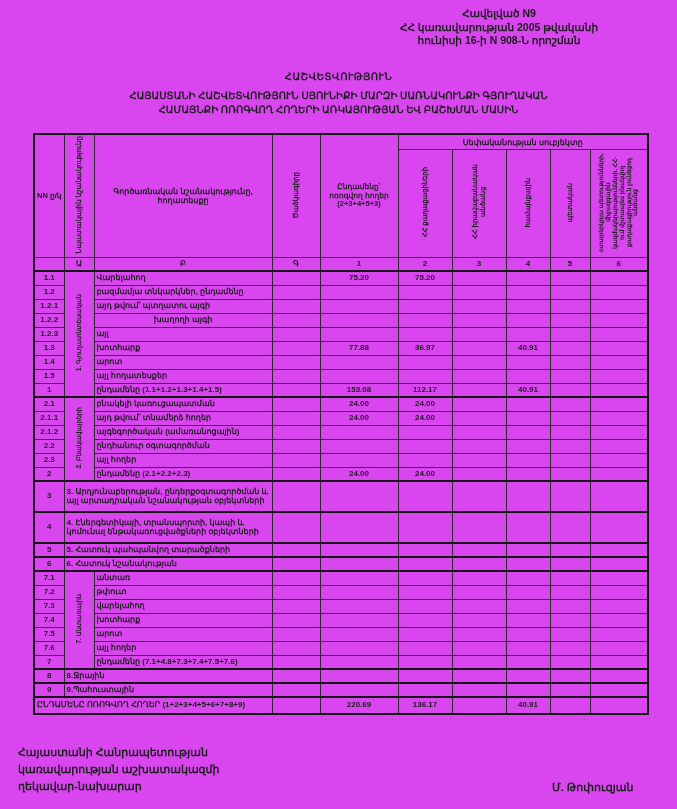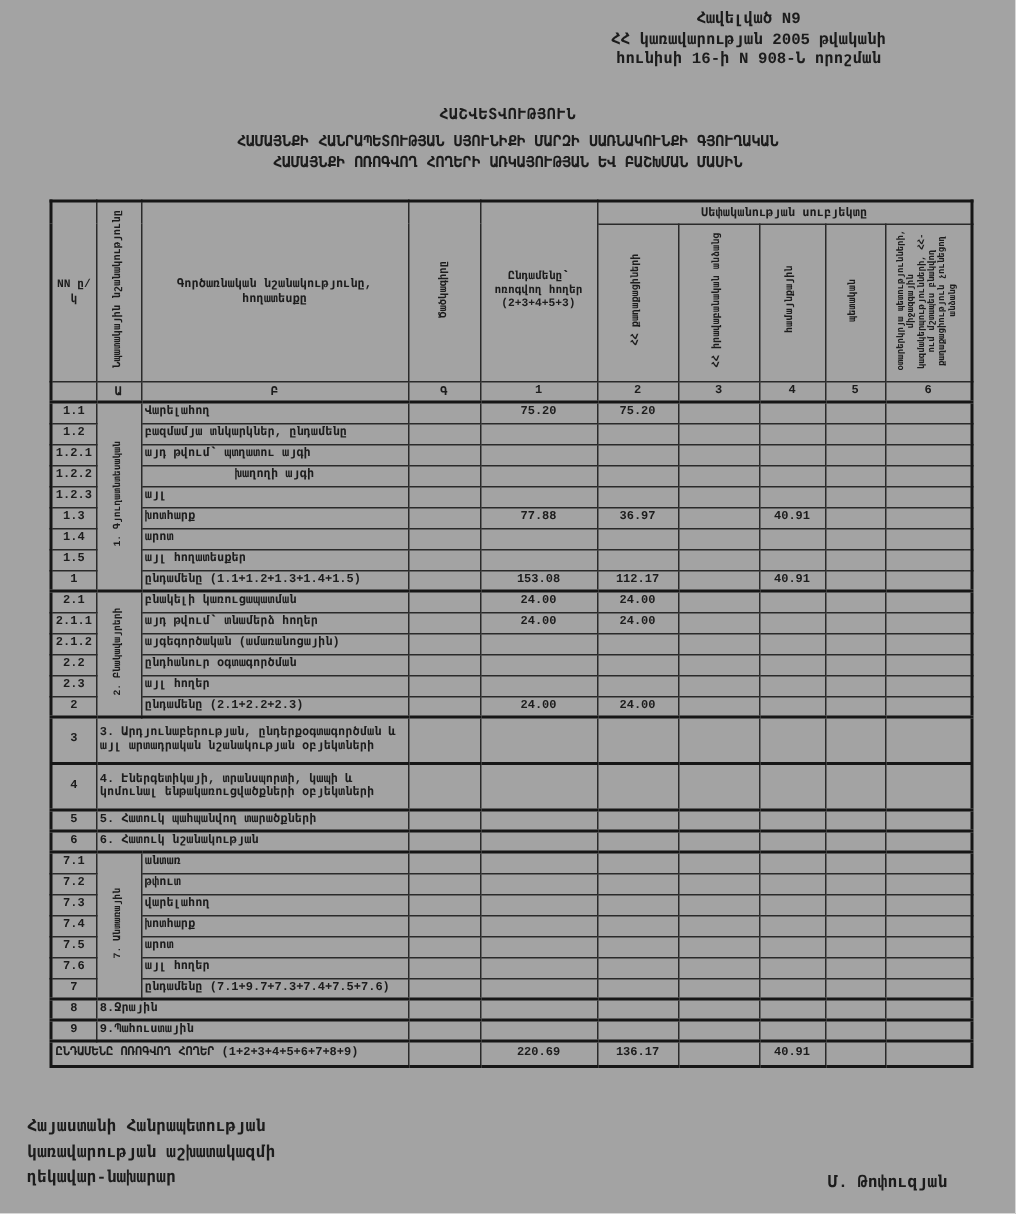--- a/index.html
+++ b/index.html
@@ -1,19 +1,19 @@
 <!DOCTYPE html>
 <html><head>
 <meta charset="utf-8">
 <style>
   * { margin:0; padding:0; box-sizing:border-box; }
   html,body { background:#ffffff; }
   .page {
-    position:relative; width:677px; height:809px; background:#a3a3a3;
-    font-family:Liberation Mono, monospace; color:#1c1c1c; font-weight:bold;
+    position:relative; width:677px; height:809px; background:#d946ef;
+    font-family:Liberation Sans, sans-serif; color:#1c1c1c; font-weight:bold;
     overflow:hidden;
   }
   .appendix { position:absolute; top:7px; left:325px; width:348px; text-align:center; font-size:10.5px; line-height:1.3; }
   .title { position:absolute; top:71px; left:0; width:100%; text-align:center; font-size:10px; letter-spacing:0.5px; }
   .subtitle { position:absolute; top:89px; left:0; width:100%; text-align:center; font-size:10px; line-height:1.35; }
 
   table.report {
     position:absolute; top:133px; left:33px; border-collapse:collapse; table-layout:fixed;
     width:614px; border:2px solid #161616;
   }
@@ -55,21 +55,21 @@
 
   <div class="appendix">
     <div>Հավելված N9</div>
     <div>ՀՀ կառավարության 2005 թվականի</div>
     <div>հունիսի 16-ի N 908-Ն որոշման</div>
   </div>
 
   <div class="title">ՀԱՇՎԵՏՎՈՒԹՅՈՒՆ</div>
 
   <div class="subtitle">
-    <div>ՀԱՄԱՅՆՔԻ ՀԱՆՐԱՊԵՏՈՒԹՅԱՆ ՍՅՈՒՆԻՔԻ ՄԱՐԶԻ ՍԱՌՆԱԿՈՒՆՔԻ ԳՅՈՒՂԱԿԱՆ</div>
+    <div>ՀԱՅԱՍՏԱՆԻ ՀԱՇՎԵՏՎՈՒԹՅՈՒՆ ՍՅՈՒՆԻՔԻ ՄԱՐԶԻ ՍԱՌՆԱԿՈՒՆՔԻ ԳՅՈՒՂԱԿԱՆ</div>
     <div>ՀԱՄԱՅՆՔԻ ՈՌՈԳՎՈՂ ՀՈՂԵՐԻ ԱՌԿԱՅՈՒԹՅԱՆ ԵՎ ԲԱՇԽՄԱՆ ՄԱՍԻՆ</div>
   </div>
 
   <table class="report">
     <colgroup>
       <col style="width:30px">
         <col style="width:30px">
         <col style="width:178px">
         <col style="width:48px">
       <col style="width:78px">
@@ -382,21 +382,21 @@
           <td class="val"></td>
           <td class="val"></td>
           <td class="val"></td>
           <td class="val"></td>
           <td class="val"></td>
           <td class="val"></td>
           <td class="val"></td>
         </tr>
         <tr>
           <td class="num">7</td>
-          <td class="label">ընդամենը (7.1+9.7+7.3+7.4+7.5+7.6)</td>
+          <td class="label">ընդամենը (7.1+4.8+7.3+7.4+7.5+7.6)</td>
           <td class="val"></td>
           <td class="val"></td>
           <td class="val"></td>
           <td class="val"></td>
           <td class="val"></td>
           <td class="val"></td>
           <td class="val"></td>
         </tr>
         <tr class="thick">
           <td class="num">8</td>

